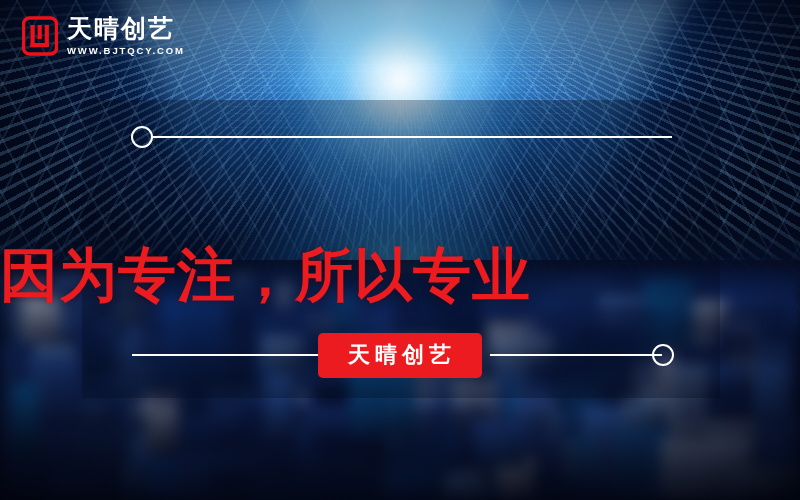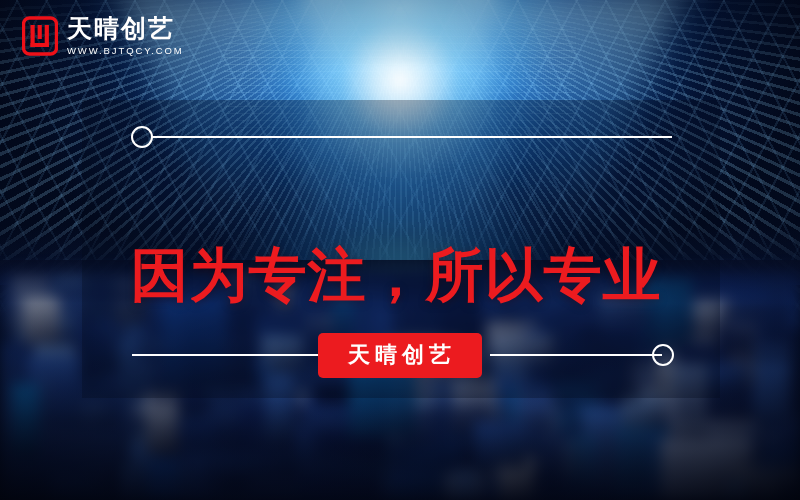--- a/index.html
+++ b/index.html
@@ -168,21 +168,20 @@
   .headline {
     position:absolute; left:0; right:0; top:163px;
     text-align:center;
     font-size:62px; line-height:74px; font-weight:bold;
     color:#ffffff;
     letter-spacing:2px;
     text-shadow:0 2px 10px rgba(0,20,60,.65);
   }
   .subline {
     position:absolute; left:0; right:8px; top:240px;
-    text-align:center;
     font-size:58px; line-height:70px; font-weight:bold;
     color:#ec1b1f;
     letter-spacing:1px;
     text-shadow:0 2px 8px rgba(40,0,0,.35);
   }
 
   
   .badge {
     position:absolute; left:50%; top:333px; transform:translateX(-50%);
     background:#ec1b1f;
@@ -202,21 +201,21 @@
   .logo-mark {
     width:36px; height:40px;
     flex:0 0 auto;
   }
   .logo-text { display:flex; flex-direction:column; gap:3px; }
   .logo-cn {
     font-size:25px; font-weight:bold; color:#ffffff;
     letter-spacing:2px; line-height:27px; white-space:nowrap;
   }
   .logo-url {
-    font-size:9.5px; font-weight:normal; color:#ffffff;
+    font-size:9.5px; font-weight:bold; color:#ffffff;
     letter-spacing:1.9px; line-height:11px; white-space:nowrap;
   }
 </style>
 </head>
 <body>
 
 <div id="banner">
 
   <div class="bg-base"></div>
   <div class="grid-rays"></div>

